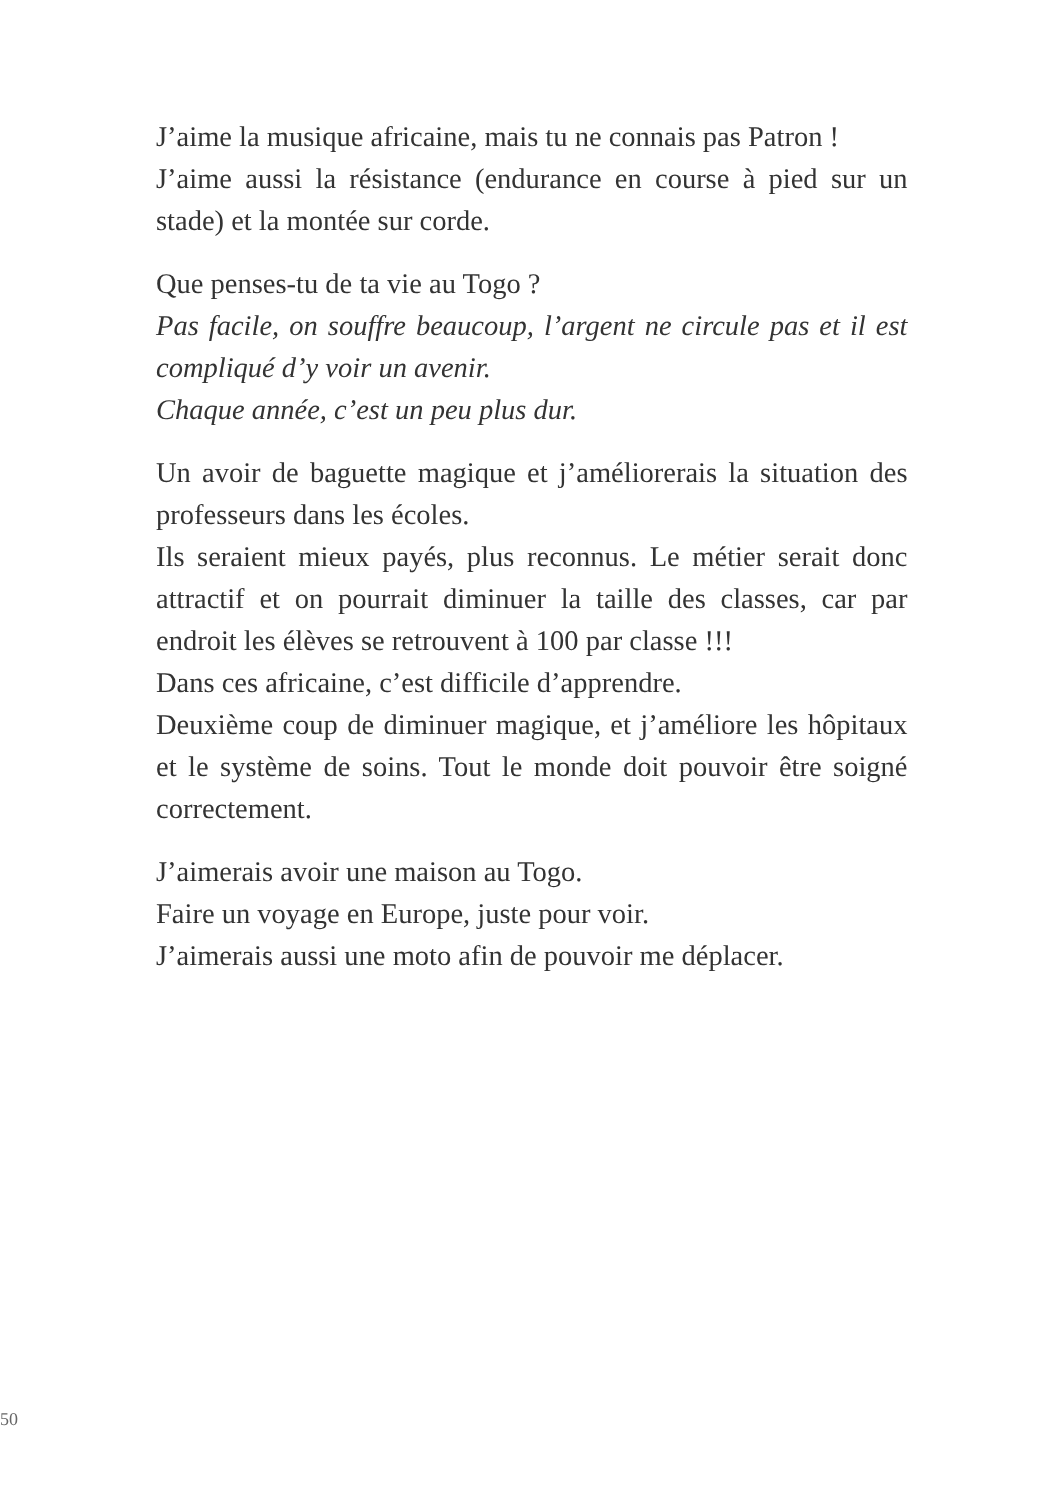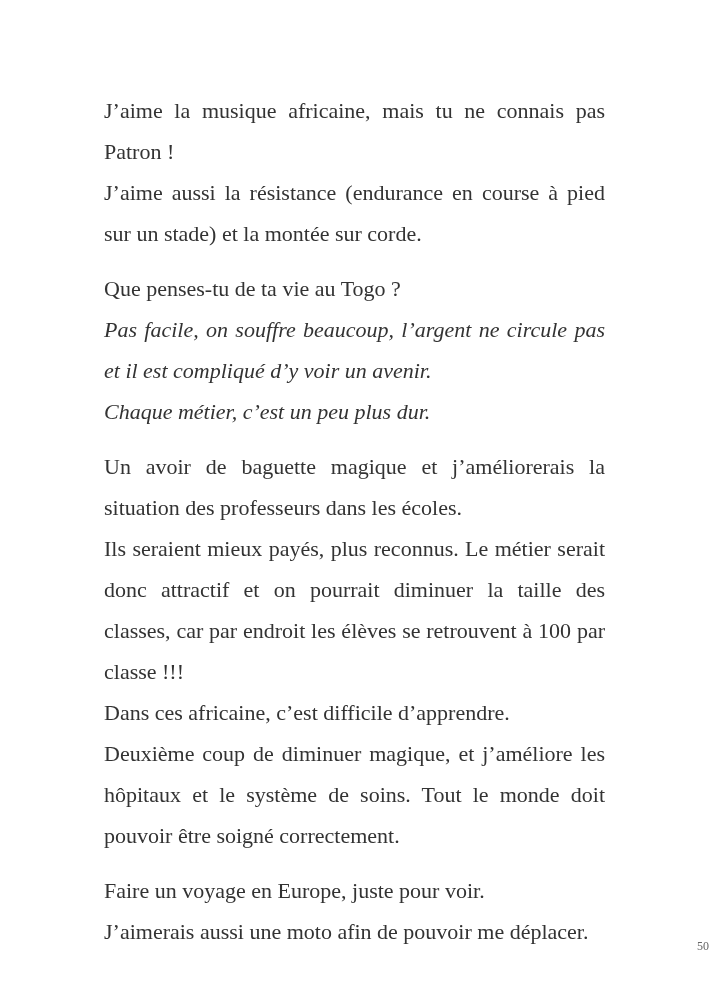--- a/index.html
+++ b/index.html
@@ -10,70 +10,71 @@
   .page {
     position: relative;
     width: 709px;
     height: 992px;
     background: var(--paper, #ffffff);
     overflow: hidden;
     font-family: "Liberation Serif", "DejaVu Serif", serif;
   }
   .page-text {
     position: absolute;
-    top: 90px;
+    top: 78px;
     left: 104px;
     width: 501px;
     color: var(--ink, #333333);
-    font-size: 22px;
-    line-height: 41px;
+    font-size: 19px;
+    line-height: 28px;
     text-align: justify;
   }
   .para {
     margin: 0 0 14px 0;
   }
   .para:last-child {
     margin-bottom: 0;
   }
   .seg {
     text-align: justify;
   }
   .seg.italic {
     font-style: italic;
   }
   .page-number {
     position: absolute;
     bottom: 38px;
     left: 0;
     width: 100%;
-    text-align: right;
+    text-align: left;
     font-size: 12px;
     color: var(--folio, #666666);
     font-family: "Liberation Serif", "DejaVu Serif", serif;
   }
 </style>
 </head>
 <body>
 
 <div class="page">
   <div class="page-text" id="page-text">
       <div class="para">
         <div class="seg">J’aime la musique africaine, mais tu ne connais pas Patron&nbsp;!</div>
         <div class="seg">J’aime aussi la résistance (endurance en course à pied sur un stade) et la montée sur corde.</div>
       </div>
       <div class="para">
         <div class="seg">Que penses-tu de ta vie au Togo&nbsp;?</div>
         <div class="seg italic">Pas facile, on souffre beaucoup, l’argent ne circule pas et il est compliqué d’y voir un avenir.</div>
-        <div class="seg italic">Chaque métier, c’est un peu plus dur.</div>
+        <div class="seg italic">Chaque année, c’est un peu plus dur.</div>
       </div>
       <div class="para">
         <div class="seg">Un avoir de baguette magique et j’améliorerais la situation des professeurs dans les écoles.</div>
         <div class="seg">Ils seraient mieux payés, plus reconnus. Le métier serait donc attractif et on pourrait diminuer la taille des classes, car par endroit les élèves se retrouvent à 100 par classe&nbsp;!!!</div>
         <div class="seg">Dans ces africaine, c’est difficile d’apprendre.</div>
         <div class="seg">Deuxième coup de diminuer magique, et j’améliore les hôpitaux et le système de soins. Tout le monde doit pouvoir être soigné correctement.</div>
       </div>
       <div class="para">
+        <div class="seg">J’aimerais avoir une maison au Togo.</div>
         <div class="seg">Faire un voyage en Europe, juste pour voir.</div>
         <div class="seg">J’aimerais aussi une moto afin de pouvoir me déplacer.</div>
       </div>
     </div>
   <div class="page-number">50</div>
 </div>
 
 </body></html>

